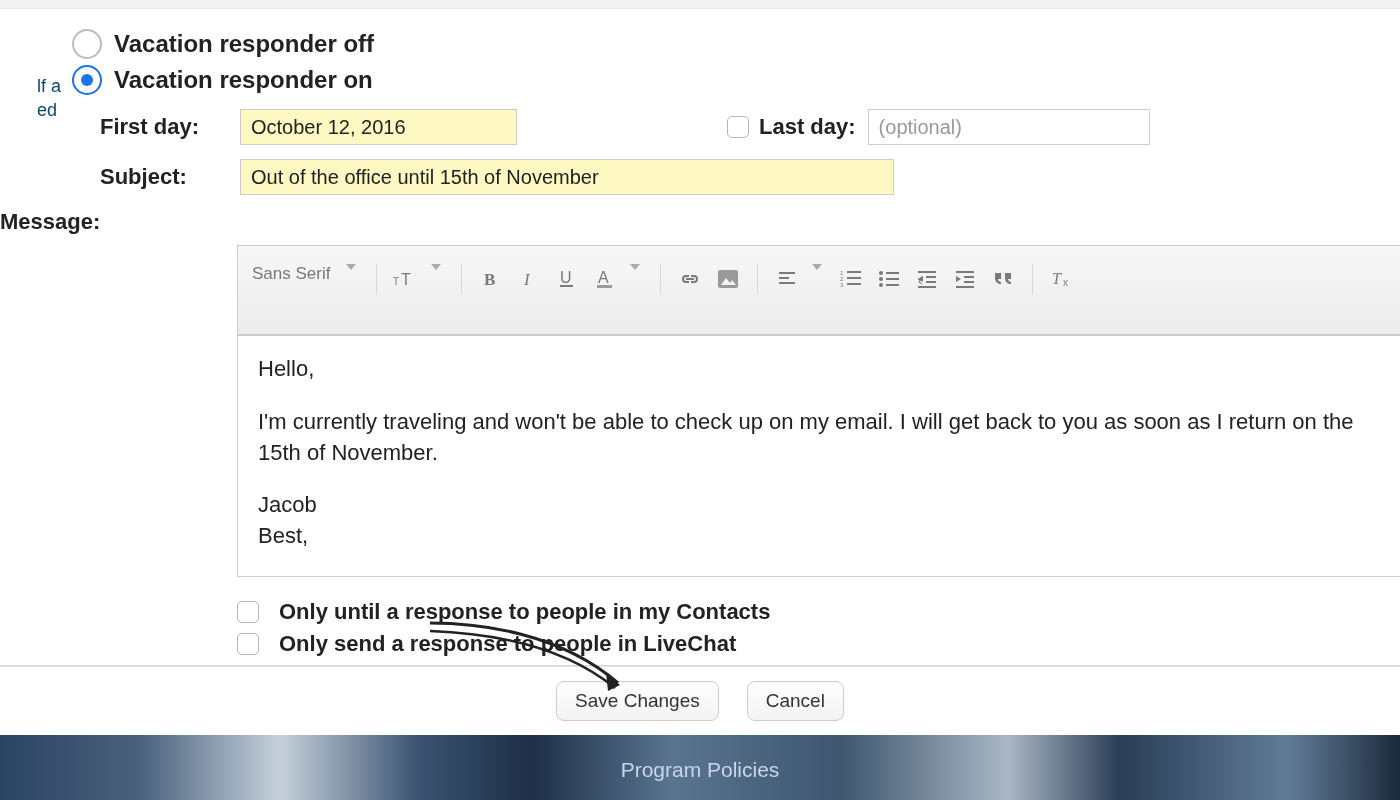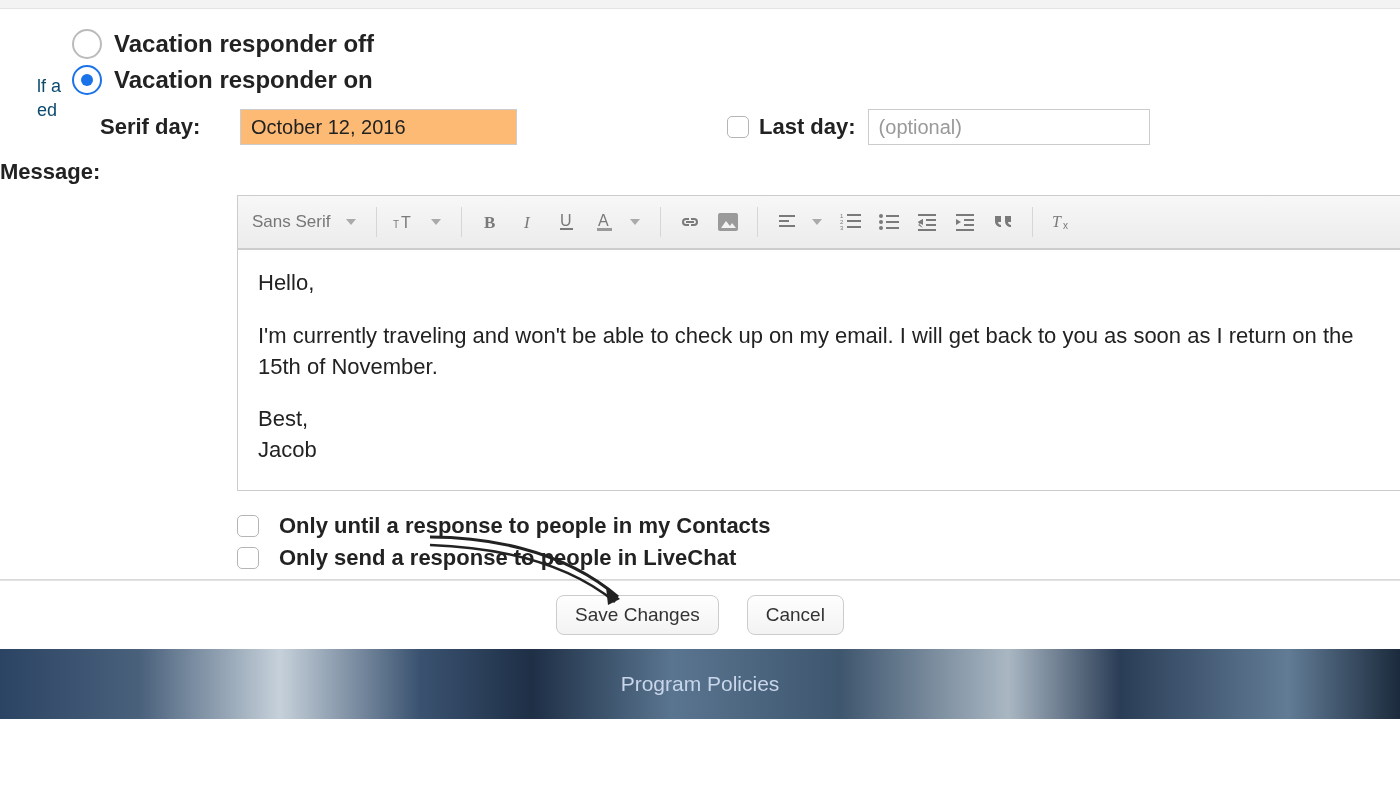--- a/index.html
+++ b/index.html
@@ -7,31 +7,31 @@
   .main{position:relative;padding:20px 0 0 0;border-bottom:1px solid #d9d9d9;}
   .leftclip{position:absolute;left:0;top:65px;font-size:18px;color:#0c4a6e;line-height:1.35;text-align:left;margin-left:37px;}
   .radio-row{display:flex;align-items:center;margin-left:72px;margin-bottom:6px;text-align:center;}
   .radio{width:26px;height:26px;border:2px solid #bbb;border-radius:50%;margin-right:12px;display:flex;align-items:center;justify-content:center;flex:0 0 auto;}
   .radio.selected{border-color:#1a73e8;}
   .radio.selected::after{content:"";width:12px;height:12px;background:#1a73e8;border-radius:50%;}
   .radio-label{font-weight:700;font-size:24px;}
   .grid{margin-left:100px;margin-top:14px;}
   .row{display:flex;align-items:center;margin-bottom:14px;}
   .label{font-size:22px;font-weight:700;width:140px;}
-  .text-input{height:34px;border:1px solid #ccc;background:#fdba74;font-size:20px;padding:0 10px;color:#222;outline:none;}
+  .text-input{height:34px;border:1px solid #ccc;background:#fef9c3;font-size:20px;padding:0 10px;color:#222;outline:none;}
   .first-day-input{width:255px;}
   .subject-input{width:632px;}
   .lastday-block{display:flex;align-items:center;margin-left:210px;border-radius:6px;}
   .checkbox{width:20px;height:20px;border:1.5px solid #b5b5b5;border-radius:5px;background:#fff;flex:0 0 auto;margin-right:10px;}
   .lastday-label{font-size:22px;font-weight:700;margin-right:12px;}
   .lastday-input{width:260px;height:34px;border:1px solid #ccc;font-size:20px;padding:0 10px;color:#999;}
   .lastday-input::placeholder{color:#999;}
   .message-label{font-size:22px;font-weight:700;margin-bottom:10px;}
   .editor{margin-left:237px;margin-right:0;}
-  .toolbar{height:52px;border:1px solid #ccc;border-right:none;background:linear-gradient(#f7f7f7,#ececec);display:flex;align-items:center;padding:0 14px;gap:8px;color:#666;font-size:17px;}
+  .toolbar{height:52px;border:1px solid #ccc;border-right:none;background:linear-gradient(#f7f7f7,#ececec);display:flex;padding:18px 14px;gap:8px;color:#666;font-size:17px;}
   .tb-text{color:#777;font-weight:400;padding-right:6px;}
   .caret{width:0;height:0;border-left:5px solid transparent;border-right:5px solid transparent;border-top:6px solid #aaa;margin:0 6px 0 2px;}
   .sep{width:1px;height:30px;background:#d6d6d6;margin:0 6px;}
   .tb-icon{width:30px;height:30px;display:flex;align-items:center;justify-content:center;color:#777;}
   .tb-icon svg{display:block;}
   .plaintext-row{border-left:1px solid #ccc;border-right:none;padding:14px 20px 10px 20px;}
   .plaintext{color:#1a5fd6;font-size:22px;}
   .msg-body{border:1px solid #ccc;border-right:none;padding:18px 20px 24px 20px;font-size:22px;line-height:1.4;}
   .options{margin:22px 0 8px 237px;}
   .opt-row{display:flex;align-items:center;margin-bottom:6px;}
@@ -60,29 +60,33 @@
     <span class="radio"></span>
     <span class="radio-label">Vacation responder off</span>
   </div>
   <div class="radio-row">
     <span class="radio selected"></span>
     <span class="radio-label">Vacation responder on</span>
   </div>
 
   <div class="grid">
     <div class="row">
-      <span class="label">Serif day:</span>
+      <span class="label">First day:</span>
       <input class="text-input first-day-input" value="October 12, 2016" style="">
       <div class="lastday-block">
         <span class="checkbox"></span>
         <span class="lastday-label">Last day:</span>
         <input class="lastday-input" placeholder="(optional)" style="">
       </div>
     </div>
 
+    <div class="row">
+      <span class="label">Subject:</span>
+      <input class="text-input subject-input" value="Out of the office until 15th of November" style="">
+    </div>
   </div>
 
   <div class="message-label">Message:</div>
 
   <div class="editor">
     <div class="toolbar">
       <span class="tb-text">Sans Serif</span>
       <span class="caret"></span>
       <span class="sep"></span>
 
@@ -195,22 +199,22 @@
           </svg>
       </span>
     </div>
 
 
     <div class="msg-body">
       <div>Hello,</div>
       <div style="height:22px"></div>
       <div>I'm currently traveling and won't be able to check up on my email. I will get back to you as soon as I return on the 15th of November.</div>
       <div style="height:22px"></div>
+      <div>Jacob</div>
       <div>Best,</div>
-      <div>Jacob</div>
     </div>
   </div>
 
   <div class="options">
     <div class="opt-row">
       <span class="checkbox"></span>
       <span class="opt-label">Only until a response to people in my Contacts</span>
     </div>
     <div class="opt-row">
       <span class="checkbox"></span>

